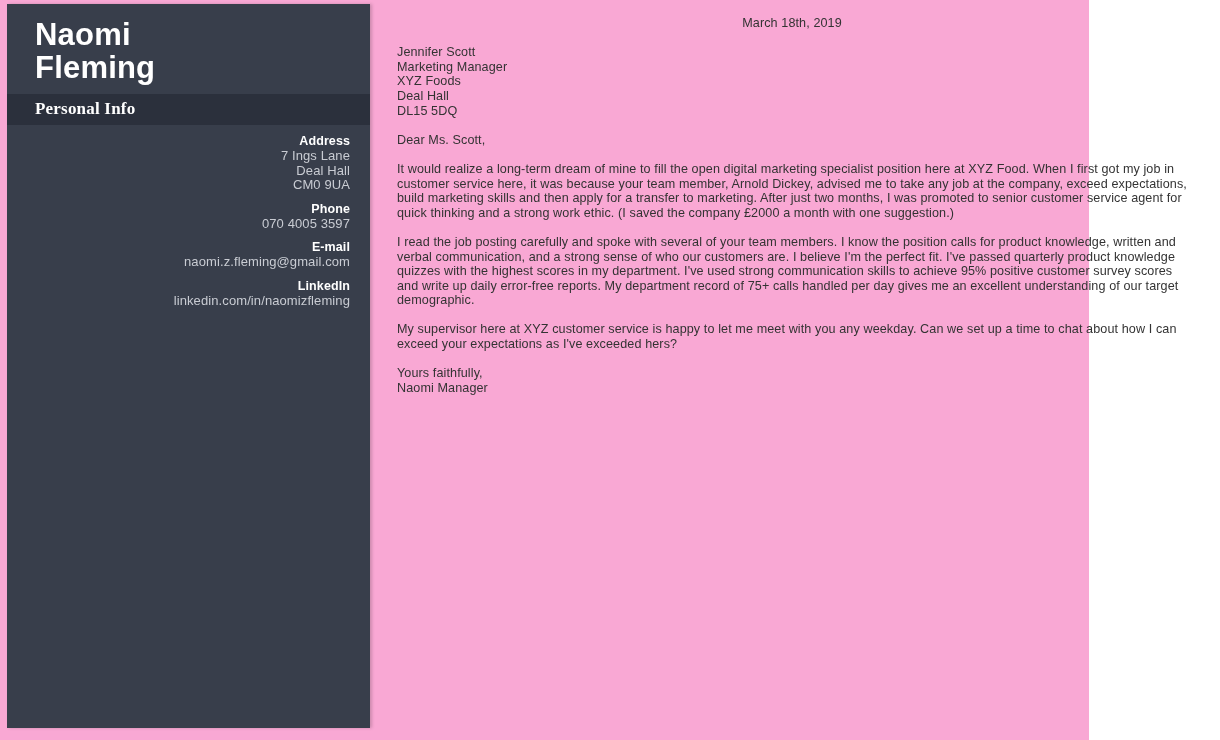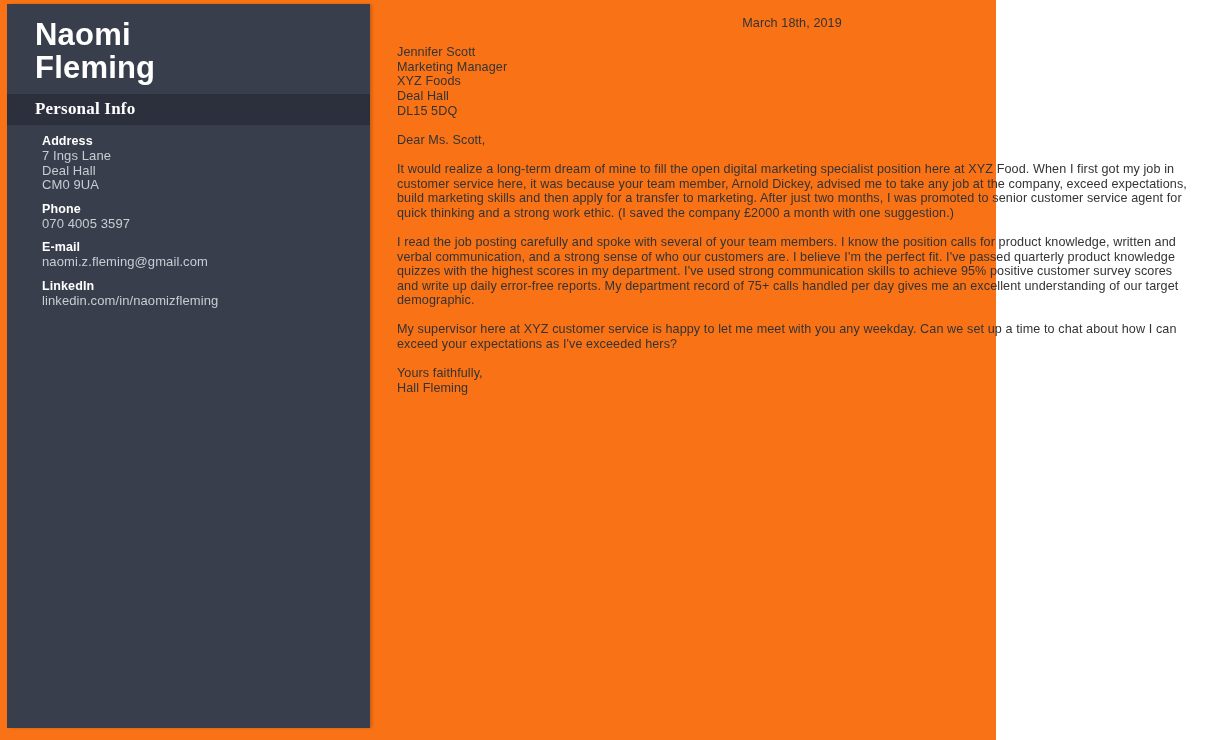--- a/index.html
+++ b/index.html
@@ -9,23 +9,23 @@
   body {
     width: 1220px;
     height: 740px;
     background: #ffffff;
     font-family: "Liberation Sans", sans-serif;
     overflow: hidden;
   }
 
   .page {
     position: relative;
-    width: 996px;
+    width: 1089px;
     height: 740px;
-    background: #f97316;
+    background: #f9a8d4;
   }
 
   
   .sidebar {
     position: absolute;
     left: 7px;
     top: 4px;
     width: 363px;
     height: 724px;
     background: #383e4b;
@@ -54,20 +54,21 @@
   .section-band-title {
     color: #ffffff;
     font-size: 17px;
     font-weight: bold;
     line-height: 20px;
     letter-spacing: 0.2px;
   }
 
   .info-list {
     padding: 9px 20px 0 35px;
+    text-align: right;
   }
   .info-group {
     margin-bottom: 9px;
   }
   .info-label {
     color: #ffffff;
     font-size: 12.5px;
     font-weight: bold;
     line-height: 15px;
     letter-spacing: 0.1px;
@@ -169,18 +170,18 @@
     <div class="block-salutation">
       <div class="letter-line">Dear Ms. Scott,</div>
     </div>
 
     <p class="para">It would realize a long-term dream of mine to fill the open digital marketing specialist position here at XYZ Food. When I first got my job in customer service here, it was because your team member, Arnold Dickey, advised me to take any job at the company, exceed expectations, build marketing skills and then apply for a transfer to marketing. After just two months, I was promoted to senior customer service agent for quick thinking and a strong work ethic. (I saved the company £2000 a month with one suggestion.)</p>
     <p class="para">I read the job posting carefully and spoke with several of your team members. I know the position calls for product knowledge, written and verbal communication, and a strong sense of who our customers are. I believe I'm the perfect fit. I've passed quarterly product knowledge quizzes with the highest scores in my department. I've used strong communication skills to achieve 95% positive customer survey scores and write up daily error-free reports. My department record of 75+ calls handled per day gives me an excellent understanding of our target demographic.</p>
     <p class="para">My supervisor here at XYZ customer service is happy to let me meet with you any weekday. Can we set up a time to chat about how I can exceed your expectations as I've exceeded hers?</p>
 
     <div class="signoff">
       <div class="letter-line">Yours faithfully,</div>
-      <div class="letter-line">Hall Fleming</div>
+      <div class="letter-line">Naomi Manager</div>
     </div>
 
   </main>
 
 </div>
 
 </body></html>

